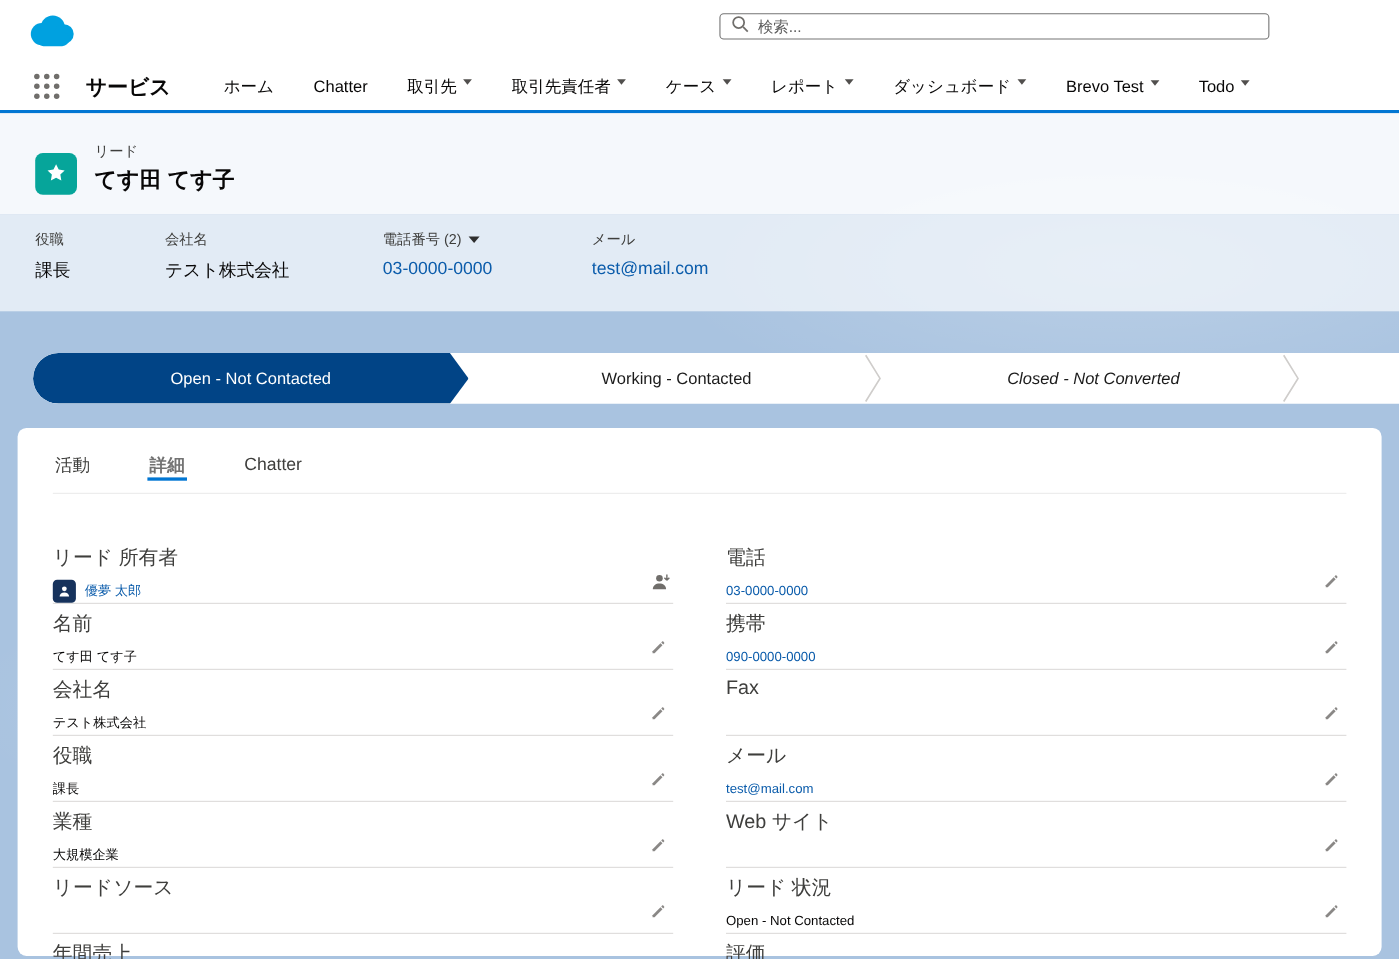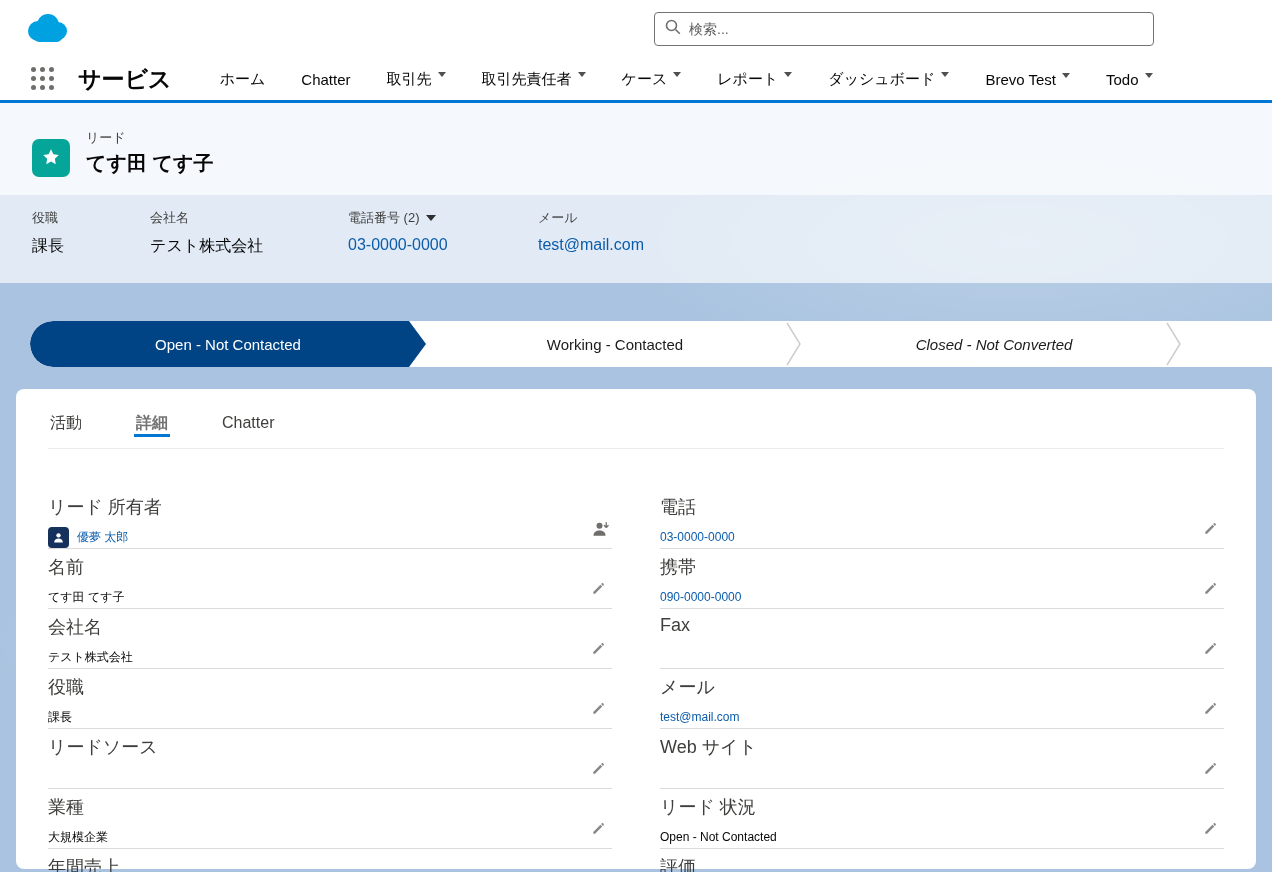--- a/index.html
+++ b/index.html
@@ -5,38 +5,38 @@
   * { margin:0; padding:0; box-sizing:border-box; }
   html,body { width:1272px; height:872px; overflow:hidden; }
   body {
     font-family:"Liberation Sans","DejaVu Sans",sans-serif;
     color:#080707; background:#fff;
   }
   
   .global-bar { position:relative; height:58px; background:#fff; display:flex; align-items:center; }
   .logo { margin-left:24px; display:flex; align-items:center; }
   .search-box {
-    position:absolute; left:654px; top:12px; width:500px; height:34px;
+    position:absolute; left:654px; top:12px; width:500px; height:24px;
     border:1px solid #747474; border-radius:4px; background:#fff;
     display:flex; align-items:center; padding:0 10px;
   }
   .search-box input {
     border:none; outline:none; flex:1; font-size:14px; margin-left:8px;
     font-family:inherit; color:#080707;
   }
   .search-box input::placeholder { color:#5c5c5c; opacity:1; }
   
   .nav-bar {
     height:45px; background:#fff; border-bottom:3px solid #0176d3;
     display:flex; align-items:center; padding-left:28px;
   }
   .waffle { width:30px; height:30px; display:grid; grid-template-columns:repeat(3,6px);
     grid-template-rows:repeat(3,6px); gap:3px; align-content:center; justify-content:center; cursor:pointer; }
   .waffle span { width:5px; height:5px; border-radius:50%; background:#706e6b; }
-  .app-name { font-size:23px; font-weight:bold; margin-left:20px; color:#080707; }
+  .app-name { font-size:19px; font-weight:bold; margin-left:20px; color:#080707; }
   .nav-items { display:flex; align-items:center; margin-left:48px; gap:36px; }
   .nav-item { display:flex; align-items:flex-start; gap:6px; font-size:15px; color:#080707; cursor:pointer; white-space:nowrap; }
   .caret { width:0; height:0; border-left:4.5px solid transparent; border-right:4.5px solid transparent; border-top:5px solid #514f4d; margin-top:2px; }
   
   .content {
     height:769px;
     background:
       radial-gradient(ellipse 700px 220px at 80% 18%, rgba(255,255,255,.20), transparent 60%),
       radial-gradient(ellipse 500px 180px at 20% 70%, rgba(255,255,255,.10), transparent 60%),
       #a9c3e0;
@@ -262,30 +262,30 @@
         </div>
         <div class="field-row">
           <div class="field-label">役職</div>
           <div class="field-value">課長</div>
           <button class="edit-btn"><svg width="15" height="15" viewBox="0 0 20 20" fill="#8a8886">
                 <path d="M3 14.6V17h2.4L15 7.4 12.6 5 3 14.6z"></path>
                 <path d="M17 5.4c.4-.4.4-1 0-1.4l-1-1c-.4-.4-1-.4-1.4 0l-1.1 1.1 2.4 2.4L17 5.4z"></path>
               </svg></button>
         </div>
         <div class="field-row">
+          <div class="field-label">業種</div>
+          <div class="field-value">大規模企業</div>
+          <button class="edit-btn"><svg width="15" height="15" viewBox="0 0 20 20" fill="#8a8886">
+                <path d="M3 14.6V17h2.4L15 7.4 12.6 5 3 14.6z"></path>
+                <path d="M17 5.4c.4-.4.4-1 0-1.4l-1-1c-.4-.4-1-.4-1.4 0l-1.1 1.1 2.4 2.4L17 5.4z"></path>
+              </svg></button>
+        </div>
+        <div class="field-row">
           <div class="field-label">リードソース</div>
           <div class="field-value"></div>
-          <button class="edit-btn"><svg width="15" height="15" viewBox="0 0 20 20" fill="#8a8886">
-                <path d="M3 14.6V17h2.4L15 7.4 12.6 5 3 14.6z"></path>
-                <path d="M17 5.4c.4-.4.4-1 0-1.4l-1-1c-.4-.4-1-.4-1.4 0l-1.1 1.1 2.4 2.4L17 5.4z"></path>
-              </svg></button>
-        </div>
-        <div class="field-row">
-          <div class="field-label">業種</div>
-          <div class="field-value">大規模企業</div>
           <button class="edit-btn"><svg width="15" height="15" viewBox="0 0 20 20" fill="#8a8886">
                 <path d="M3 14.6V17h2.4L15 7.4 12.6 5 3 14.6z"></path>
                 <path d="M17 5.4c.4-.4.4-1 0-1.4l-1-1c-.4-.4-1-.4-1.4 0l-1.1 1.1 2.4 2.4L17 5.4z"></path>
               </svg></button>
         </div>
         <div class="field-row">
           <div class="field-label">年間売上</div>
 
         </div>
       </div>

